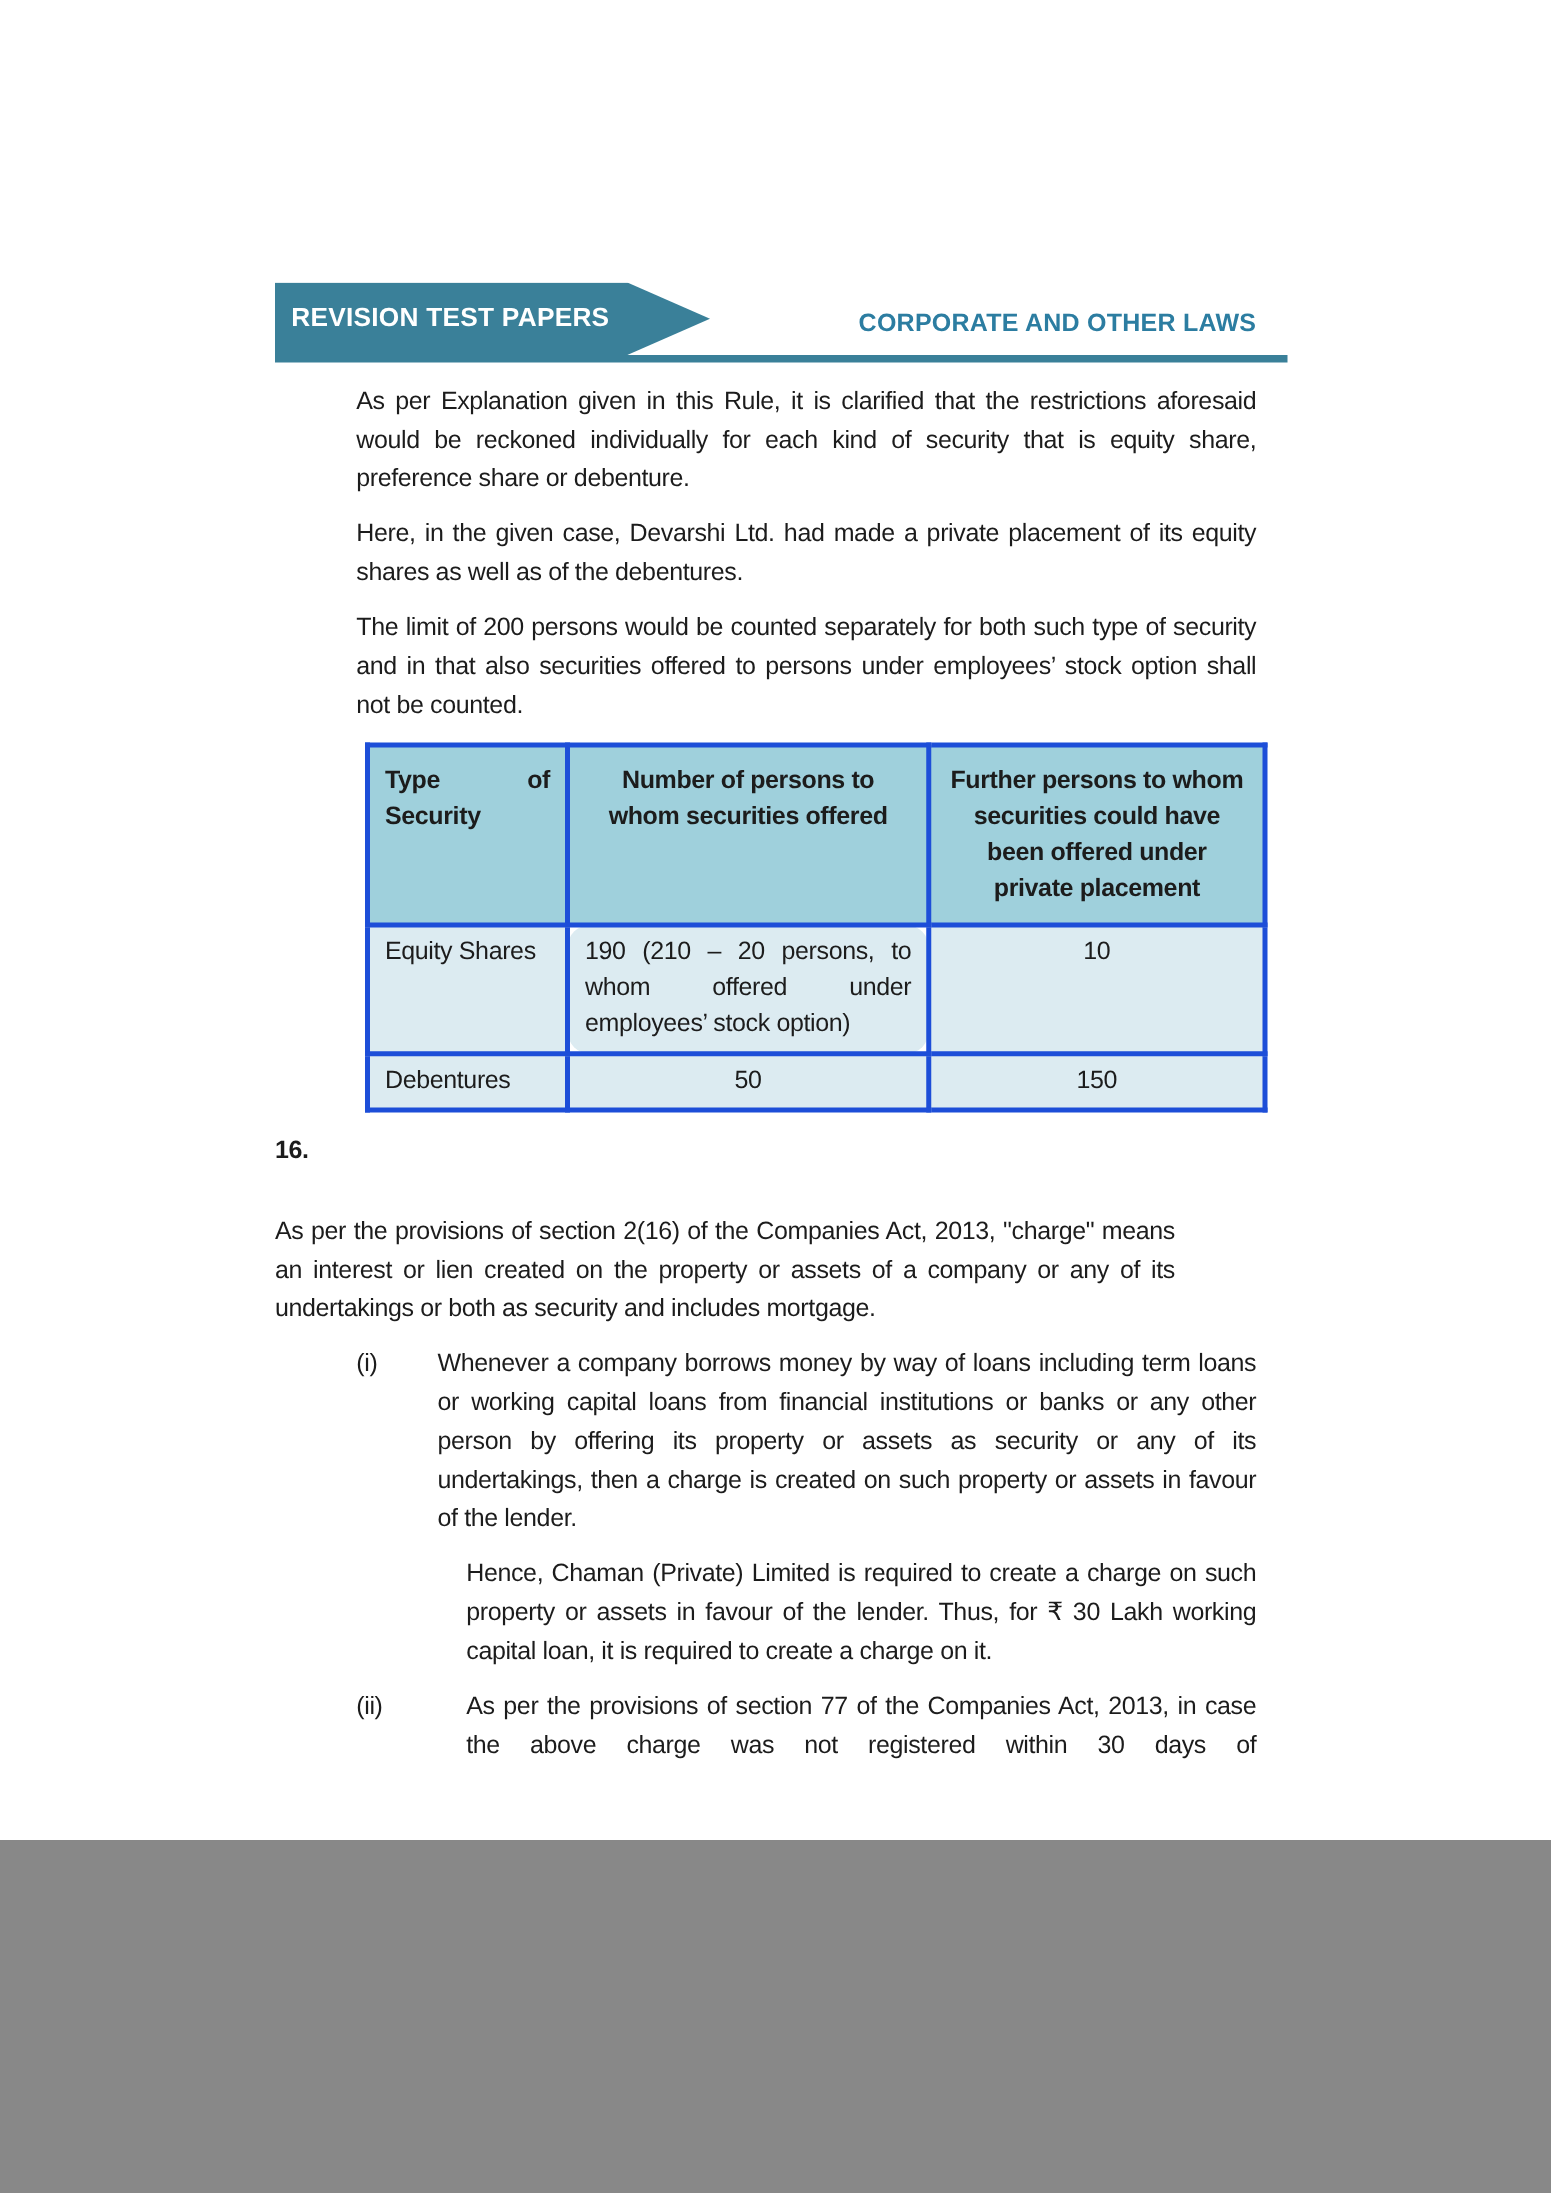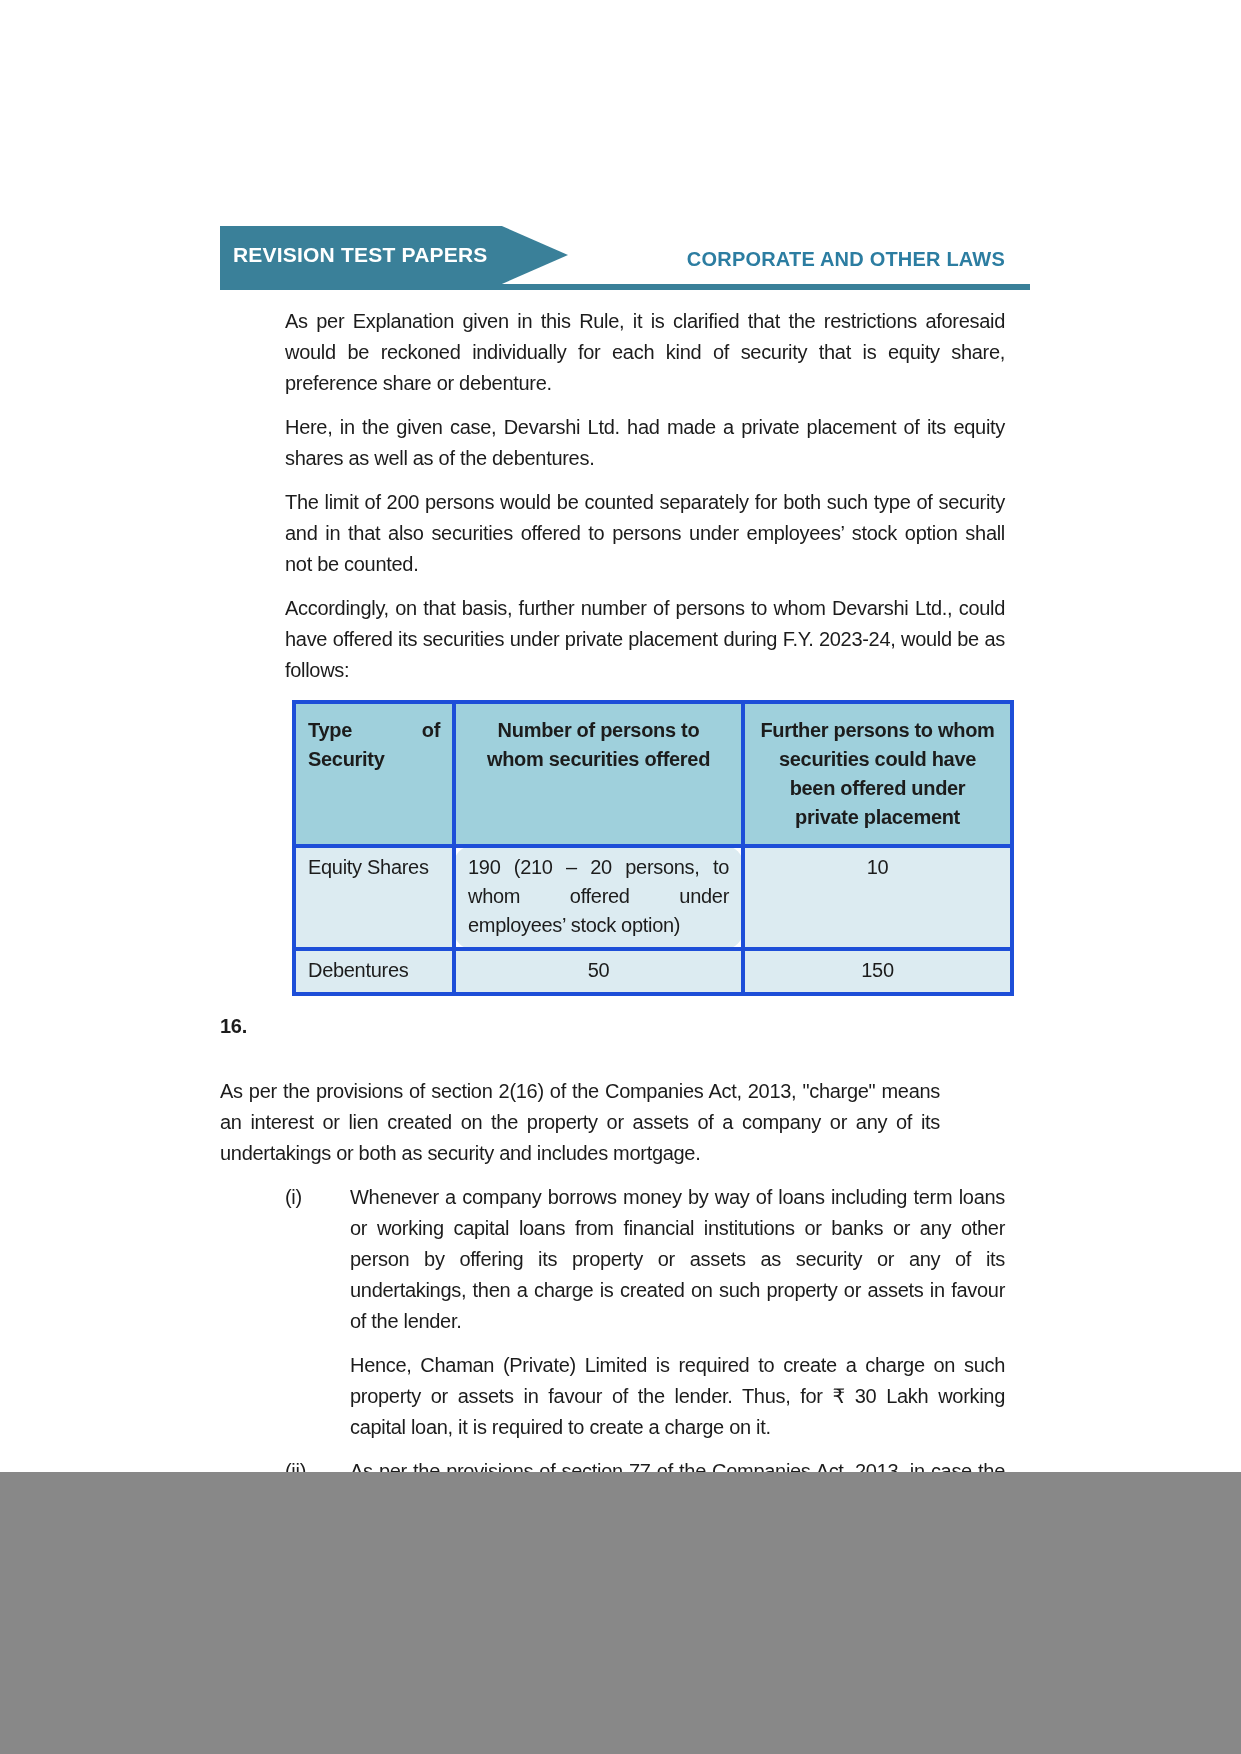--- a/index.html
+++ b/index.html
@@ -54,21 +54,21 @@
   .th-cent, .td-cent { text-align:center; }
   .td-just  { text-align:justify;border-radius:18px; }
   
   .item { display:flex; margin:0 0 13px 0;flex-direction:column; }
   .item .num { width:65px; flex:0 0 65px; font-weight:bold; }
   .item .body { flex:1; width:720px; text-align:justify; }
   .sub { display:flex; margin:0 0 13px 65px; }
   .sub .lbl { width:65px; flex:0 0 65px; }
   .sub .body { flex:1; text-align:justify; }
   .sub .body p { margin:0 0 13px 0; text-align:justify; }
-  .sub .body p:last-child { margin-bottom:0; }
+  .sub .body p:last-child { margin-bottom:0;margin-left:23px; }
   .just-last { text-align-last:justify; }
   
   .ftr-rule {
     position:absolute; left:220px; top:1475px; width:450px; height:7px;
     background:#3A8099; z-index:1;
   }
   .ftr-banner {
     position:absolute; left:648px; top:1475px; width:407px; height:60px;
     background:#8b5cf6;
     -webkit-clip-path:polygon(0 50%,13% 0,100% 0,100% 100%,13% 100%);
@@ -93,21 +93,20 @@
     <span>REVISION TEST PAPERS</span>
   </div>
   <div class="hdr-title">CORPORATE AND OTHER LAWS</div>
   <div class="hdr-rule"></div>
 
   <div class="content">
 
     <p class="para">As per Explanation given in this Rule, it is clarified that the restrictions aforesaid would be reckoned individually for each kind of security that is equity share, preference share or debenture.</p>
     <p class="para">Here, in the given case, Devarshi Ltd. had made a private placement of its equity shares as well as of the debentures.</p>
     <p class="para">The limit of 200 persons would be counted separately for both such type of security and in that also securities offered to persons under employees’ stock option shall not be counted.</p>
-    <p class="para">Accordingly, on that basis, further number of persons to whom Devarshi Ltd., could have offered its securities under private placement during F.Y. 2023-24, would be as follows:</p>
 
     <table class="sec">
       <colgroup>
         <col style="width:160px">
           <col style="width:289px">
           <col style="width:269px">
       </colgroup>
       <thead>
         <tr>
           <th class="th-just">Type of Security</th>

